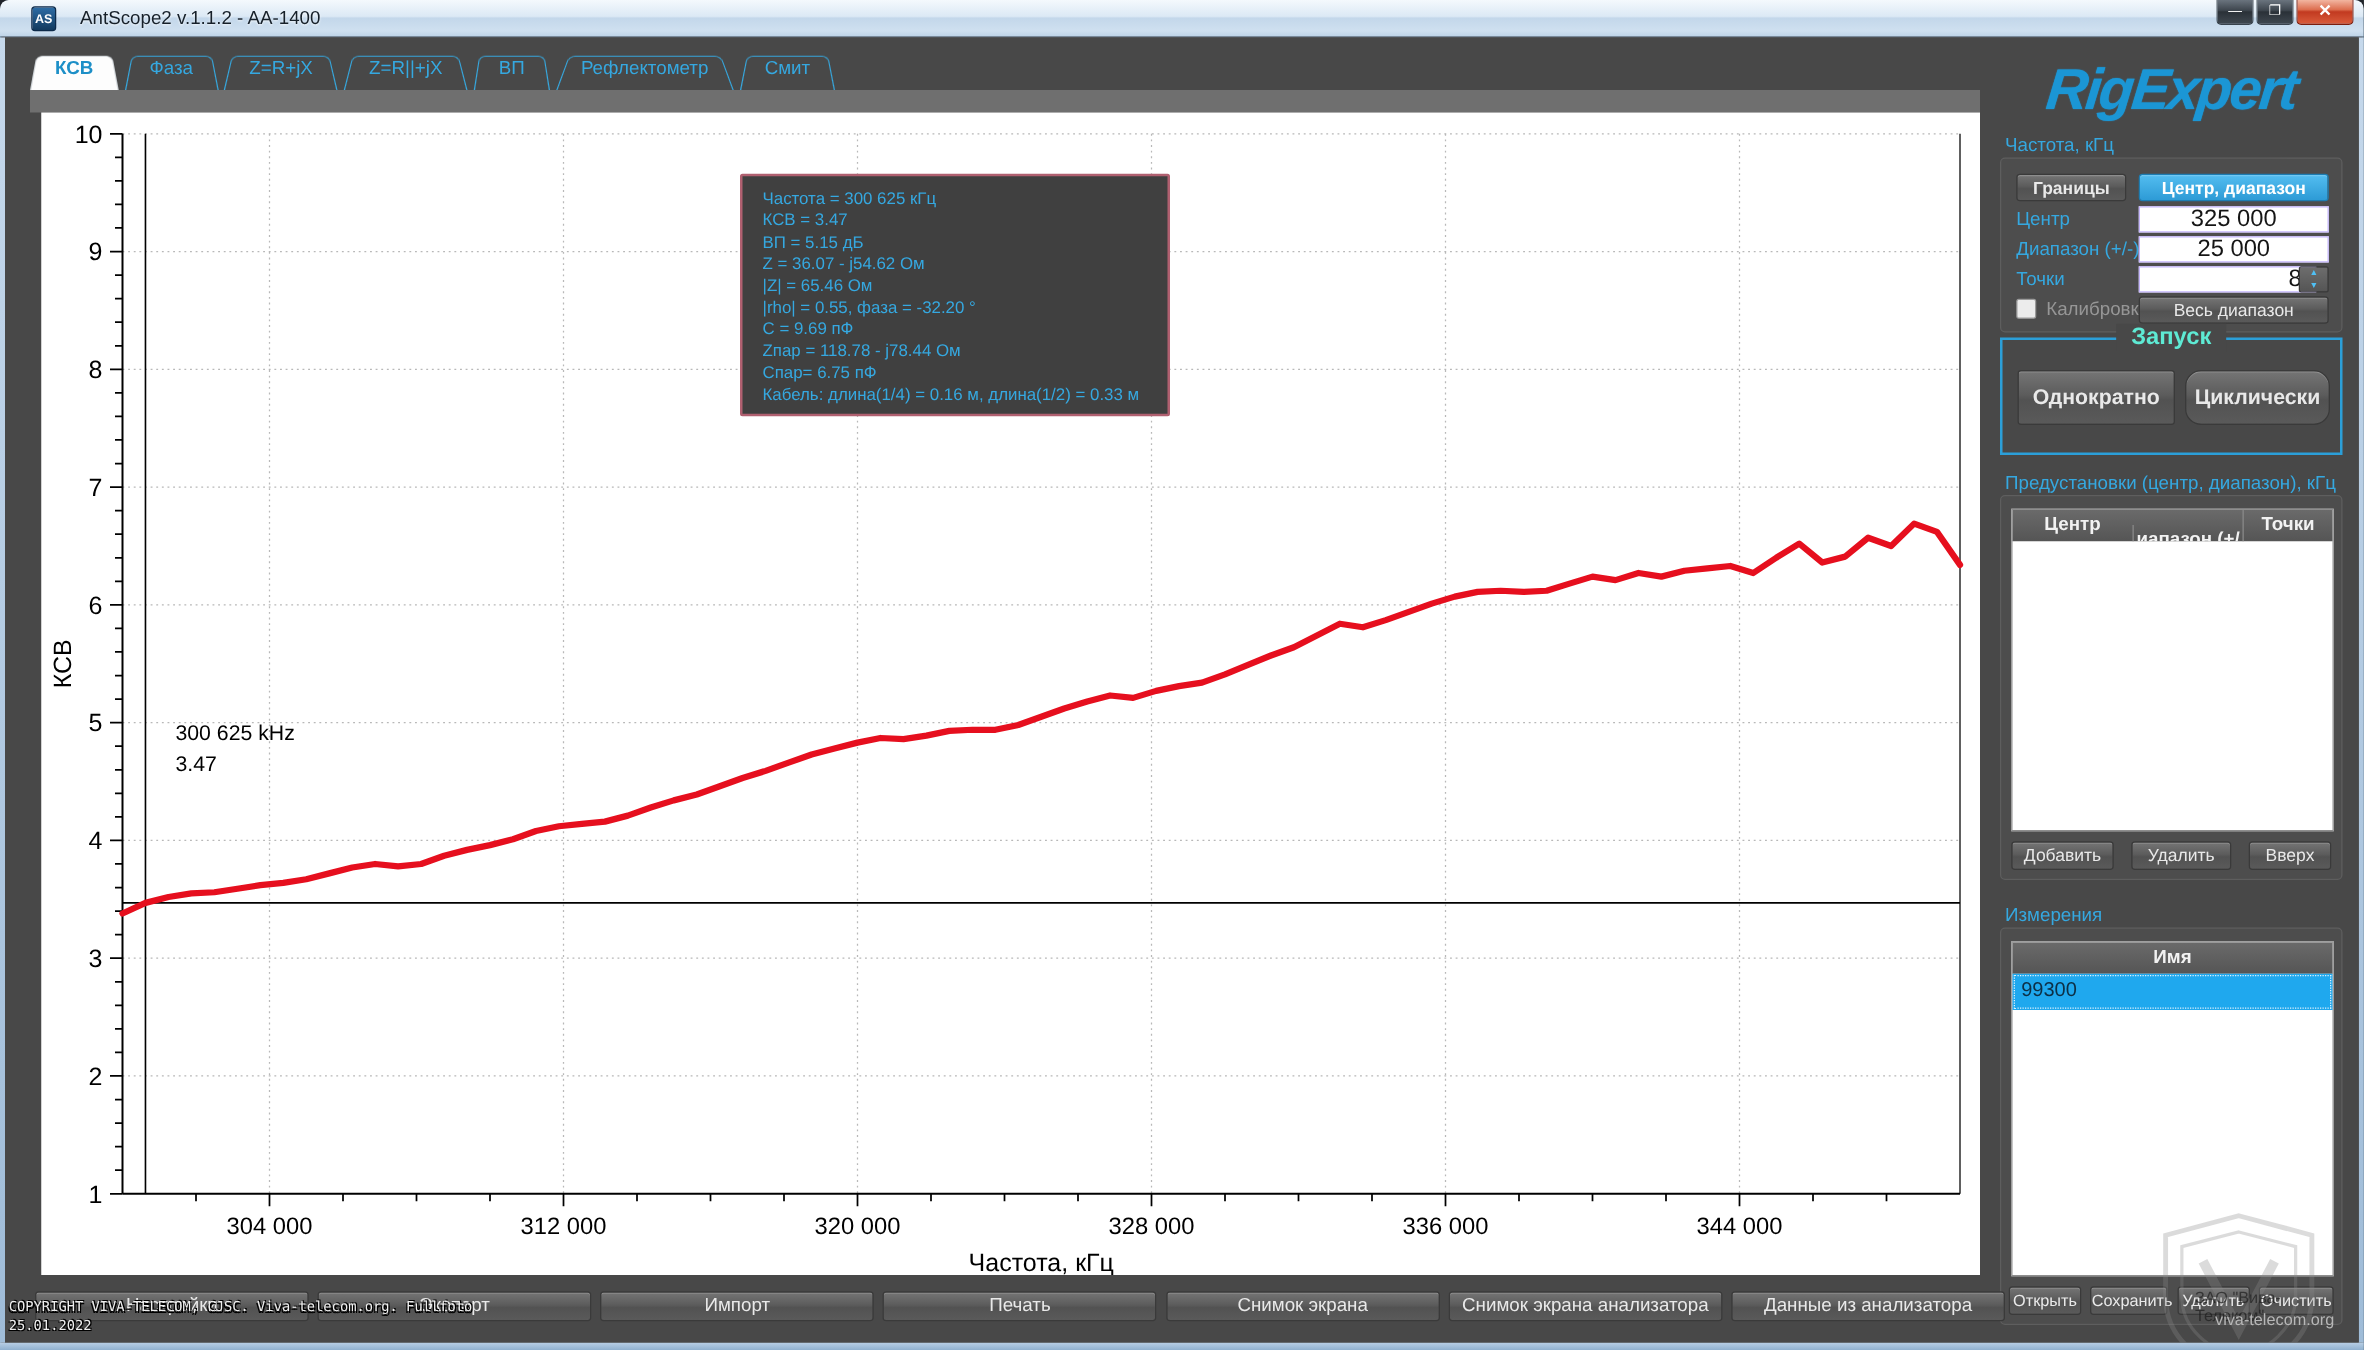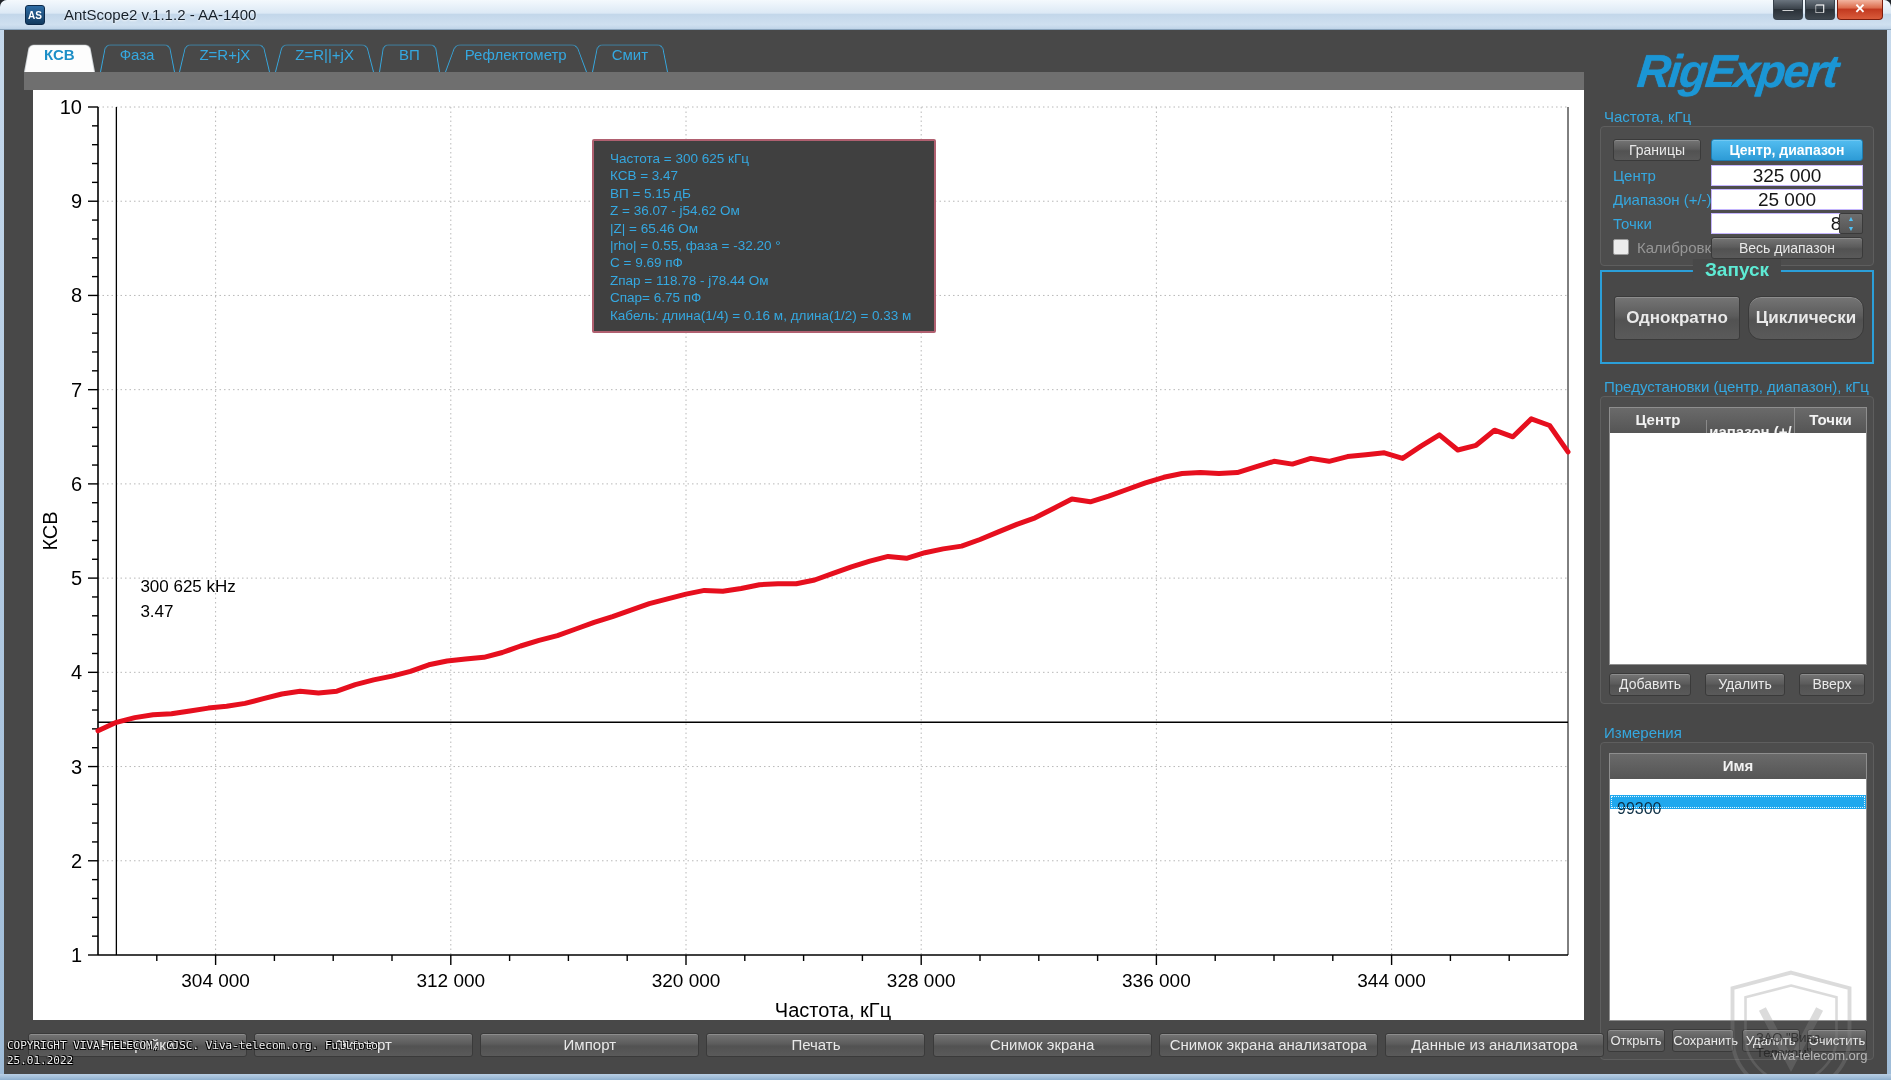--- a/index.html
+++ b/index.html
@@ -65,21 +65,21 @@
           text-shadow:0 0 1px #1b96d5; }
   .side-label { position:absolute; left:8px; color:#35a8e0; font-size:15px; }
   .groupbox { position:absolute; left:4px; width:274px; background:#4d4d4d;
               border:1px solid #5e5e5e; border-radius:4px; }
   .row { position:absolute; left:0; width:100%; height:22px; }
   .row .lbl { position:absolute; left:12px; top:2px; color:#35a8e0; font-size:15px; }
   .btn { display:inline-block; text-align:center; color:#e9e9e9; font-size:14px;
          background:linear-gradient(180deg,#757575,#5c5c5c 45%,#525252 55%,#5a5a5a);
          border:1px solid #3a3a3a; border-radius:3px;
          box-shadow:inset 0 1px 0 rgba(255,255,255,.18); cursor:default; }
-  .mode-btn { position:absolute; top:0; height:22px; line-height:20px; }
+  .mode-btn { position:absolute; top:0; height:22px; line-height:20px;font-weight:bold; }
   .mode-btn.bounds { left:12px; width:88px; }
   .mode-btn.sel { left:110px; width:152px;
          background:linear-gradient(180deg,#53bdf0,#2d9bd6); color:#fff;
          border-color:#1d7db2; font-weight:bold; }
   .field { position:absolute; left:110px; top:0; width:152px; height:21px;
            background:#fff; border:1px solid #c4b5fd; text-align:center;
            font-size:19px; color:#151515; font-family:"Liberation Sans",sans-serif; }
   .field.small { width:142px;text-align:right; }
   .spinner { position:absolute; left:238px; top:0; width:24px; height:21px;
              background:linear-gradient(180deg,#6d6d6d,#555); border:1px solid #3a3a3a;
@@ -95,22 +95,22 @@
                background:#484848; padding:0 12px; color:#5eead4; font-size:19px; font-weight:bold; }
   .run-btn { position:absolute; top:24px; height:44px; font-size:17px; font-weight:bold; line-height:42px; }
   .run-btn.single { left:12px; width:126px; }
   .run-btn.cyclic { left:146px; width:116px;border-radius:13px; }
 
   .datatable { position:absolute; background:#fff; border:1px solid #8e8e8e; }
   .thead { display:flex; background:linear-gradient(180deg,#6a6a6a,#555);
            color:#f2f2f2; font-size:15px; font-weight:bold; height:25px; line-height:24px; }
   .thead .th { text-align:center; border-left:1px solid #8a8a8a; overflow:hidden; white-space:nowrap; }
   .thead .th:first-child { border-left:none; }
-  .list-row-selected { height:14px; background:#1fa8ee; color:#0d2f45; font-size:16px;
-           line-height:28px; padding-left:7px; outline:1px dotted rgba(255,255,255,.85); outline-offset:-2px;margin-top:16px; }
+  .list-row-selected { height:29px; background:#1fa8ee; color:#0d2f45; font-size:16px;
+           line-height:28px; padding-left:7px; outline:1px dotted rgba(255,255,255,.85); outline-offset:-2px; }
   .btnrow { position:absolute; left:0; width:100%; display:flex; justify-content:space-between; padding:0 8px; }
   .btnrow .btn { height:23px; line-height:21px; }
 
   
   .toolbar { position:absolute; left:24px; top:1003px; width:1576px; height:26px;
              display:flex; justify-content:space-between; }
   .toolbar .btn { width:219px; height:24px; line-height:22px; font-size:15px; }
 
   
   .copyright { position:absolute; left:3px; top:1008px; z-index:9;

